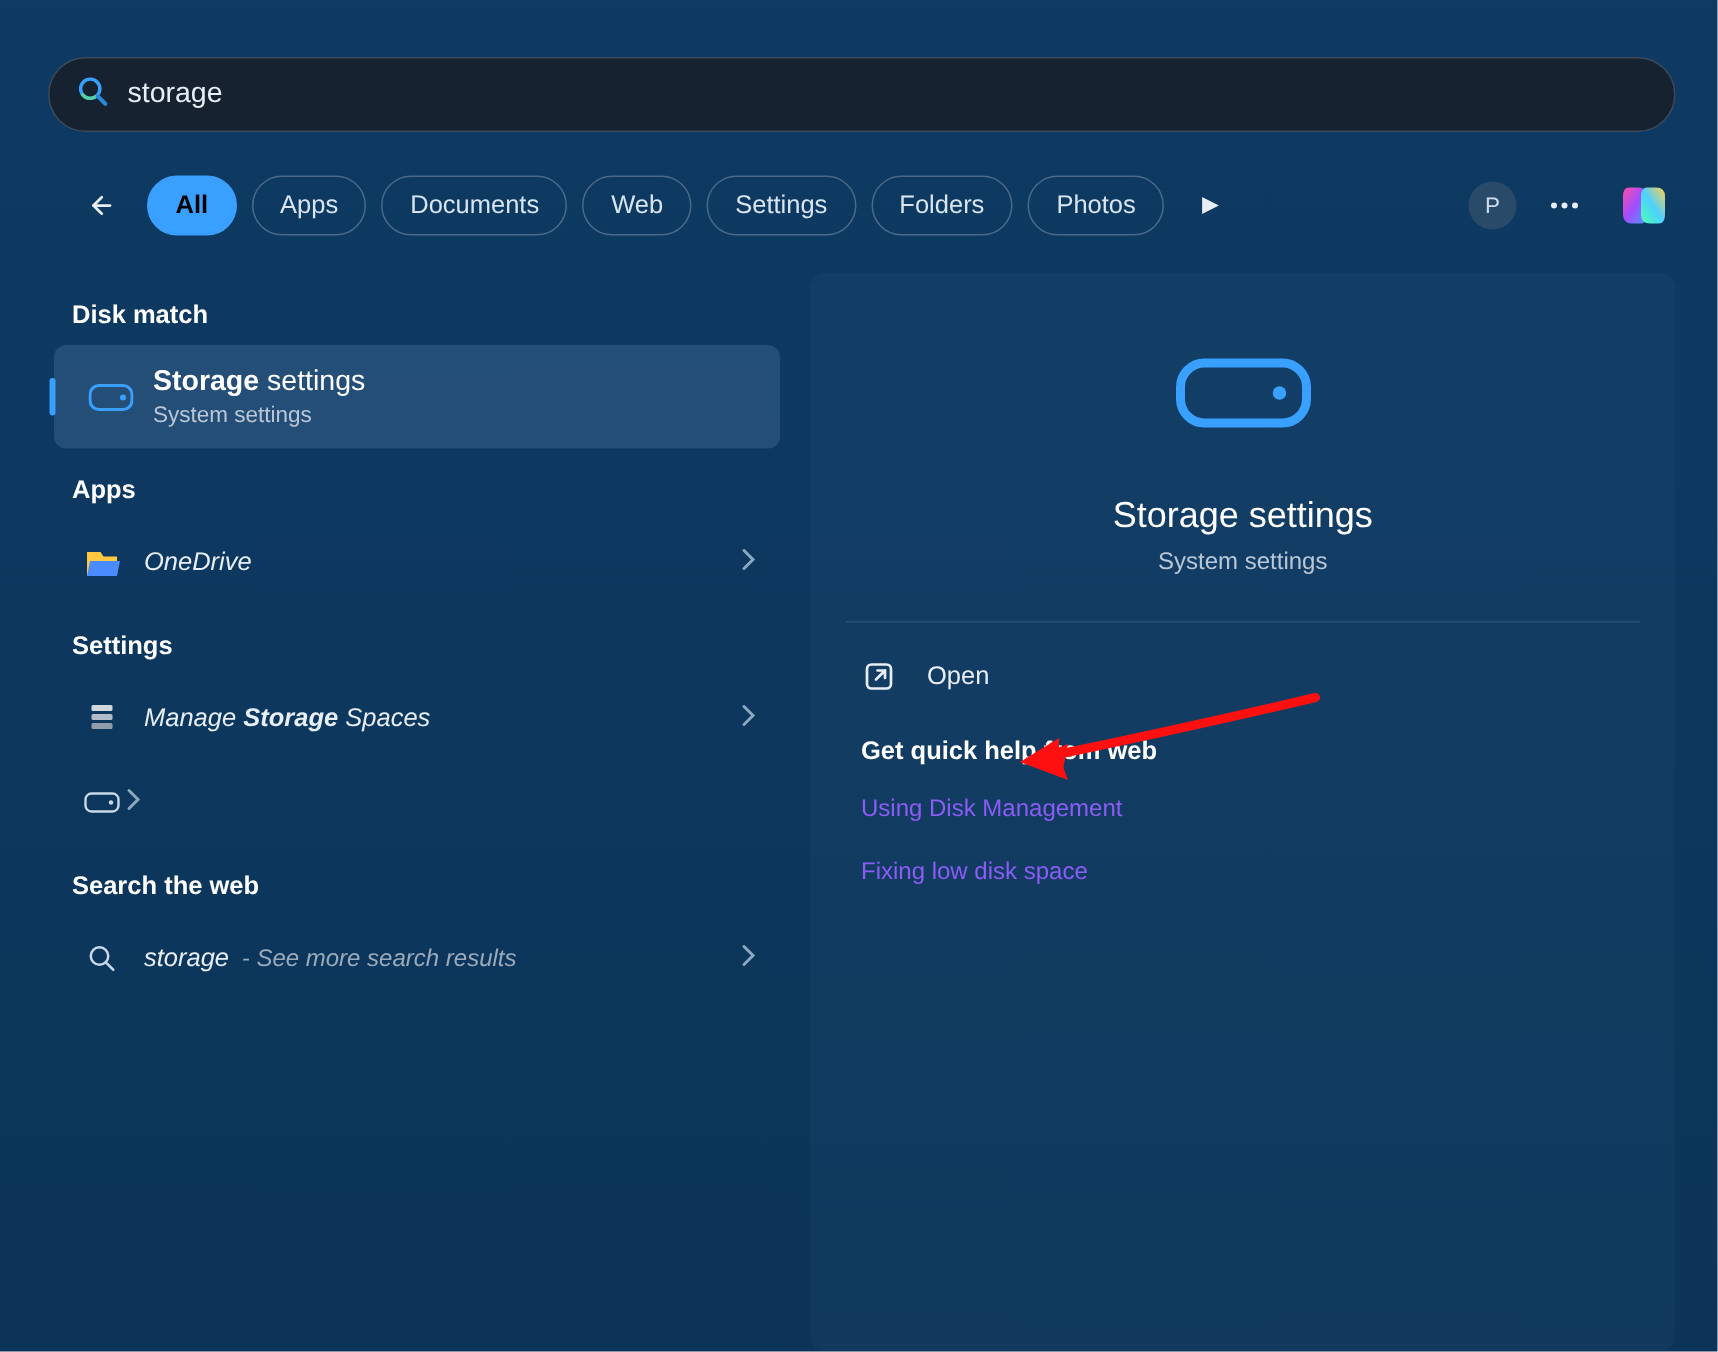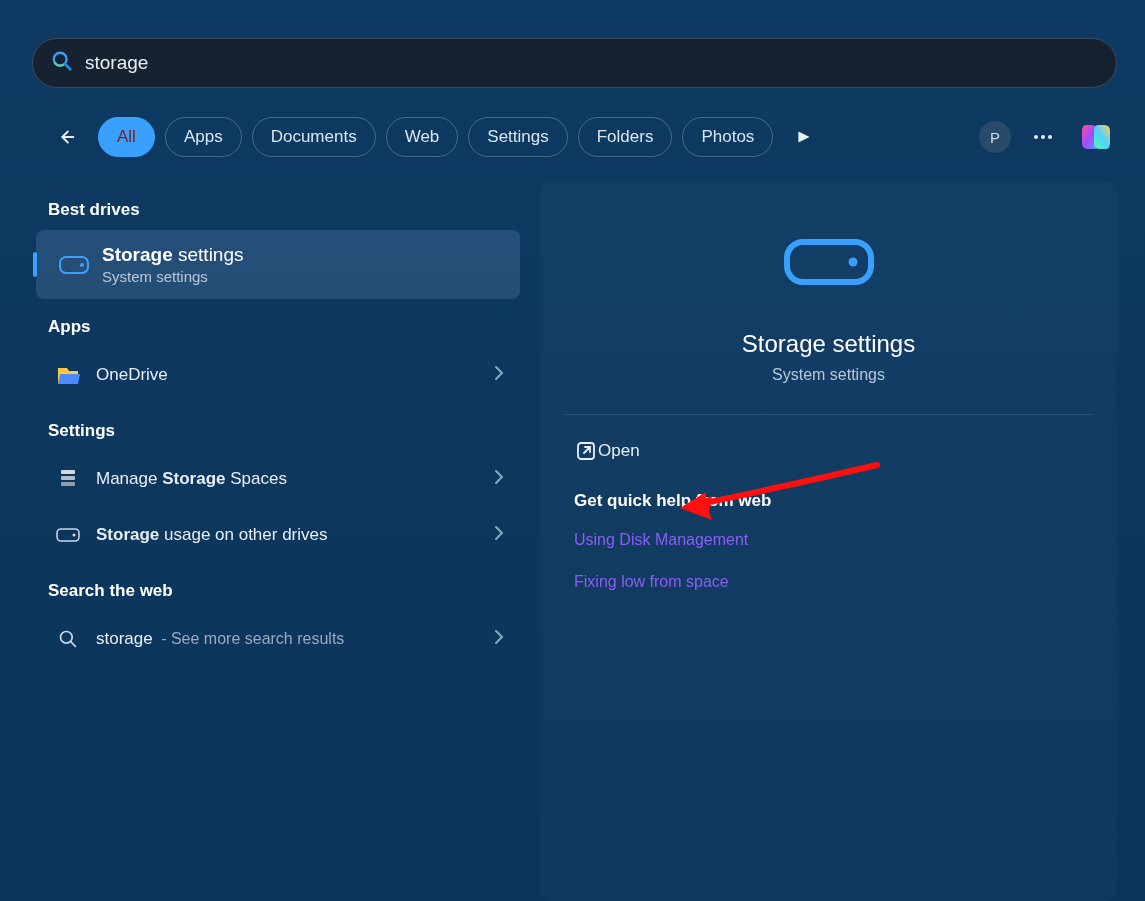--- a/index.html
+++ b/index.html
@@ -61,23 +61,23 @@
     border-radius: 20px;
     display: flex;
     align-items: center;
     color: #d8e5f0;
     font-size: 17px;
     margin-right: 10px;
     cursor: pointer;
   }
   .filter-chip.active {
     background: #3aa0ff;
-    color: #7f1d1d;
+    color: #000000;
     border-color: #3aa0ff;
-    font-weight: 400;
+    font-weight: 700;
   }
   .filter-spacer { flex: 1; }
   .avatar-p {
     width: 32px; height: 32px;
     border-radius: 50%;
     background: #2a4a6a;
     display: flex; align-items: center; justify-content: center;
     color: #cde;
     font-size: 15px;
     margin-right: 16px;
@@ -156,21 +156,21 @@
   .list-item {
     height: 56px;
     display: flex;
     align-items: center;
     padding: 0 16px 0 10px;
     cursor: pointer;
     margin-right: 20px;
     position: relative;
   }
   .li-icon { width: 32px; display:flex; align-items:center; justify-content:center; }
-  .li-text { flex: 1; margin-left: 12px; font-size: 17px; color: #e8eef5; }
+  .li-text { flex: 1; margin-left: 12px; font-size: 17px; color: #e8eef5; font-style: italic; }
   .li-text b { font-weight: 600; }
   .li-caret { color: #8aa; font-size: 18px; }
   .li-sub { color: #9ab; font-size: 16px; margin-left: 4px; }
 
   
   .rp-head {
     padding: 56px 0 30px 0;
     text-align: center;
     border-bottom: 1px solid rgba(150,180,210,0.18);
     margin: 0 24px;
@@ -182,21 +182,21 @@
   .rp-title { font-size: 24px; color: #fff; }
   .rp-sub { font-size: 16px; color: #b8c8d8; margin-top: 8px; }
 
   .rp-action {
     display: flex;
     align-items: center;
     padding: 24px 34px 20px 34px;
     cursor: pointer;
   }
   .rp-action-icon { width: 24px; height:24px; display:flex; align-items:center; justify-content:center; }
-  .rp-action-text { margin-left: 0; font-size: 17px; color: #e8eef5; }
+  .rp-action-text { margin-left: 20px; font-size: 17px; color: #e8eef5; }
 
   .rp-help-header {
     font-size: 17px; font-weight: 600; color: #fff;
     padding: 8px 34px 8px 34px;
   }
   .rp-link {
     padding: 12px 34px 12px 34px;
     font-size: 16px;
     color: #8b5cf6;
     cursor: pointer;
@@ -270,21 +270,21 @@
       </defs>
       <path d="M10 8 Q6 8 6 14 L6 26 Q6 32 12 32 L18 32 Q22 32 22 26 L22 14 Q22 8 16 8 Z" fill="url(#g1)"></path>
       <path d="M22 8 Q18 8 18 14 L18 26 Q18 32 24 32 L30 32 Q34 32 34 26 L34 14 Q34 8 28 8 Z" fill="url(#g2)"></path>
     </svg>
   </div>
 </div>
 
 <div class="content">
   <div class="left-col">
 
-    <div class="section-header">Best drives</div>
+    <div class="section-header">Disk match</div>
 
     <div class="best-match-item">
       <div class="bm-icon">
         <svg width="30" height="18" viewBox="0 0 30 18">
             <rect x="1" y="1" width="28" height="16" rx="6" fill="none" stroke="#3aa0ff" stroke-width="2"></rect>
             <circle cx="23" cy="9" r="2" fill="#3aa0ff"></circle>
           </svg>
       </div>
       <div class="bm-text">
         <div class="bm-title"><b>Storage</b><span> settings</span></div>
@@ -328,21 +328,20 @@
     </div>
 
 
     <div class="list-item">
       <div class="li-icon">
         <svg width="24" height="14" viewBox="0 0 24 14">
             <rect x="1" y="1" width="22" height="12" rx="4" fill="none" stroke="#c8d8e8" stroke-width="1.6"></rect>
             <circle cx="18" cy="7" r="1.5" fill="#c8d8e8"></circle>
           </svg>
       </div>
-      <div class="li-text"><b>Storage</b><span> usage on other drives</span></div>
       <div class="li-caret">
         <svg width="10" height="16" viewBox="0 0 10 16">
             <path d="M2 2 L8 8 L2 14" fill="none" stroke="#8aa8c0" stroke-width="2" stroke-linecap="round"></path>
           </svg>
       </div>
     </div>
 
     <div class="section-header">Search the web</div>
 
     <div class="list-item">
@@ -379,21 +378,21 @@
         <svg width="20" height="20" viewBox="0 0 20 20">
             <rect x="2" y="2" width="16" height="16" rx="3" fill="none" stroke="#e8eef5" stroke-width="1.8"></rect>
             <path d="M8 12 L14 6 M9 6 L14 6 L14 11" fill="none" stroke="#e8eef5" stroke-width="1.8" stroke-linecap="round"></path>
           </svg>
       </div>
       <div class="rp-action-text">Open</div>
     </div>
 
     <div class="rp-help-header">Get quick help from web</div>
     <div class="rp-link">Using Disk Management</div>
-    <div class="rp-link">Fixing low from space</div>
+    <div class="rp-link">Fixing low disk space</div>
   </div>
 </div>
 
 <svg class="red-arrow" viewBox="0 0 208 64">
   <path d="M205 5 Q120 25 28 44" fill="none" stroke="#ff1010" stroke-width="6" stroke-linecap="round"></path>
   <path d="M8 48 L34 32 L34 44 L40 60 Z" fill="#ff1010"></path>
   <path d="M8 48 L40 36 L36 56 Z" fill="#ff1010"></path>
 </svg>
 
 </body></html>

